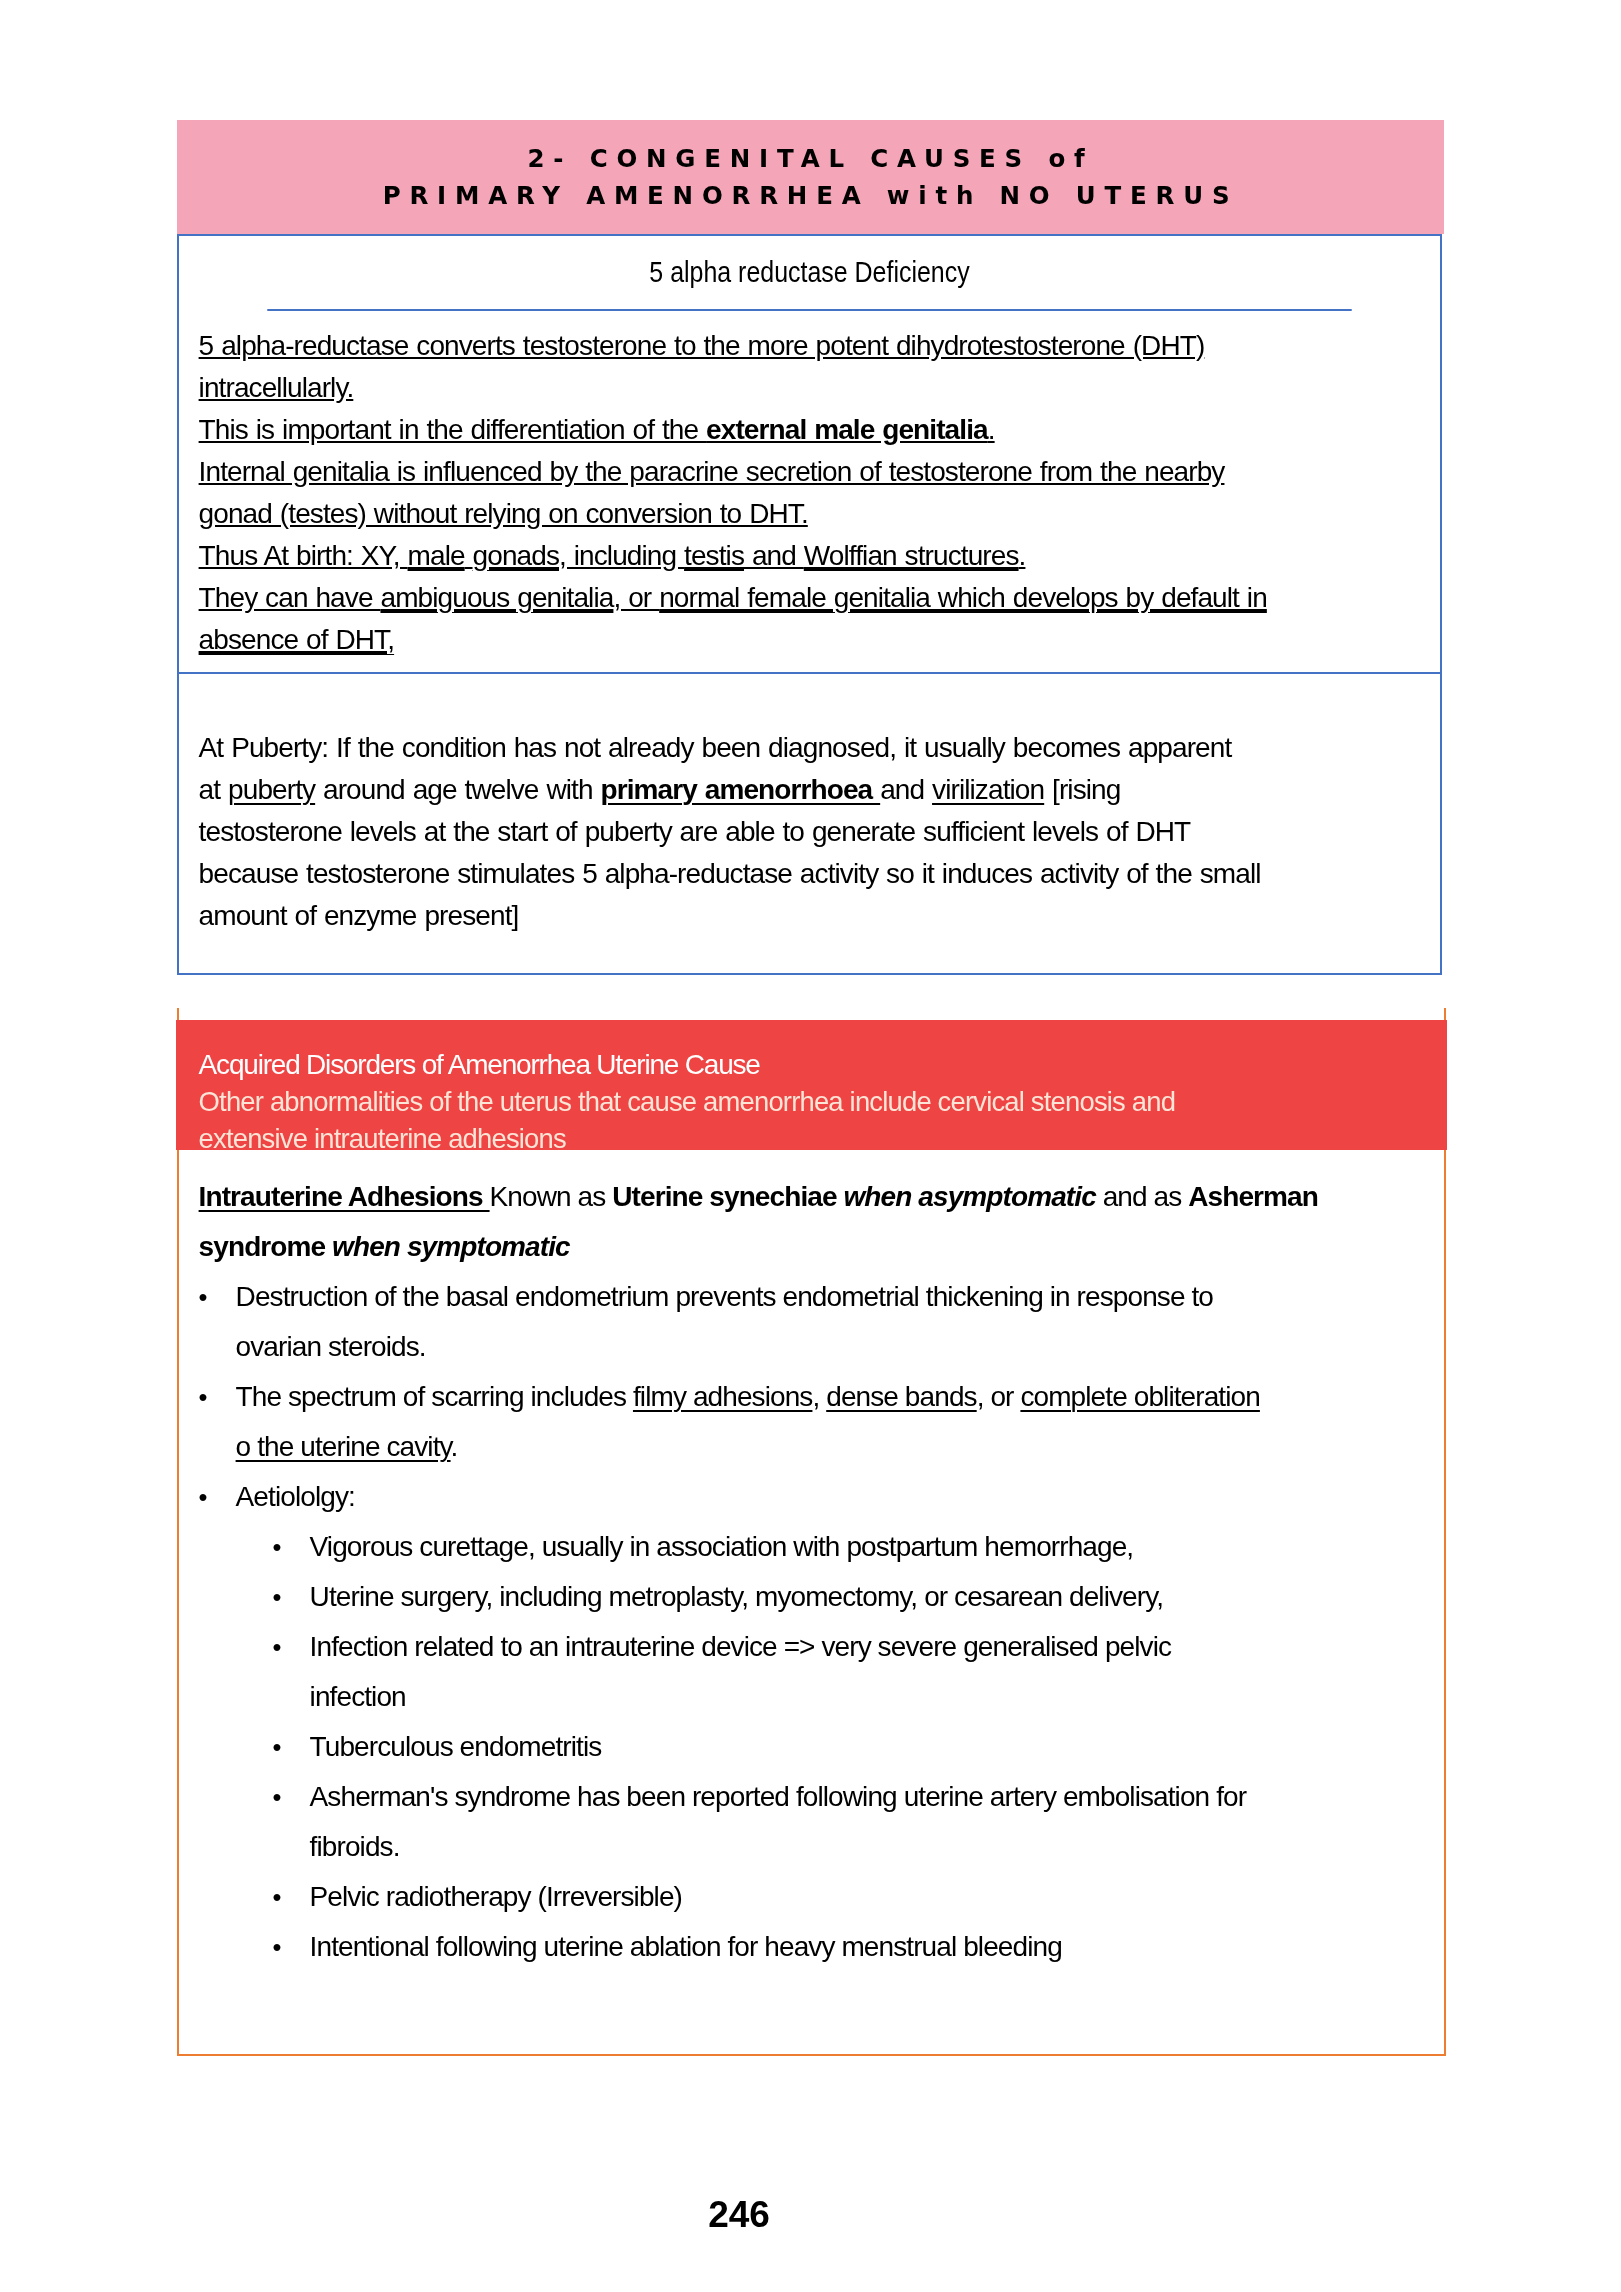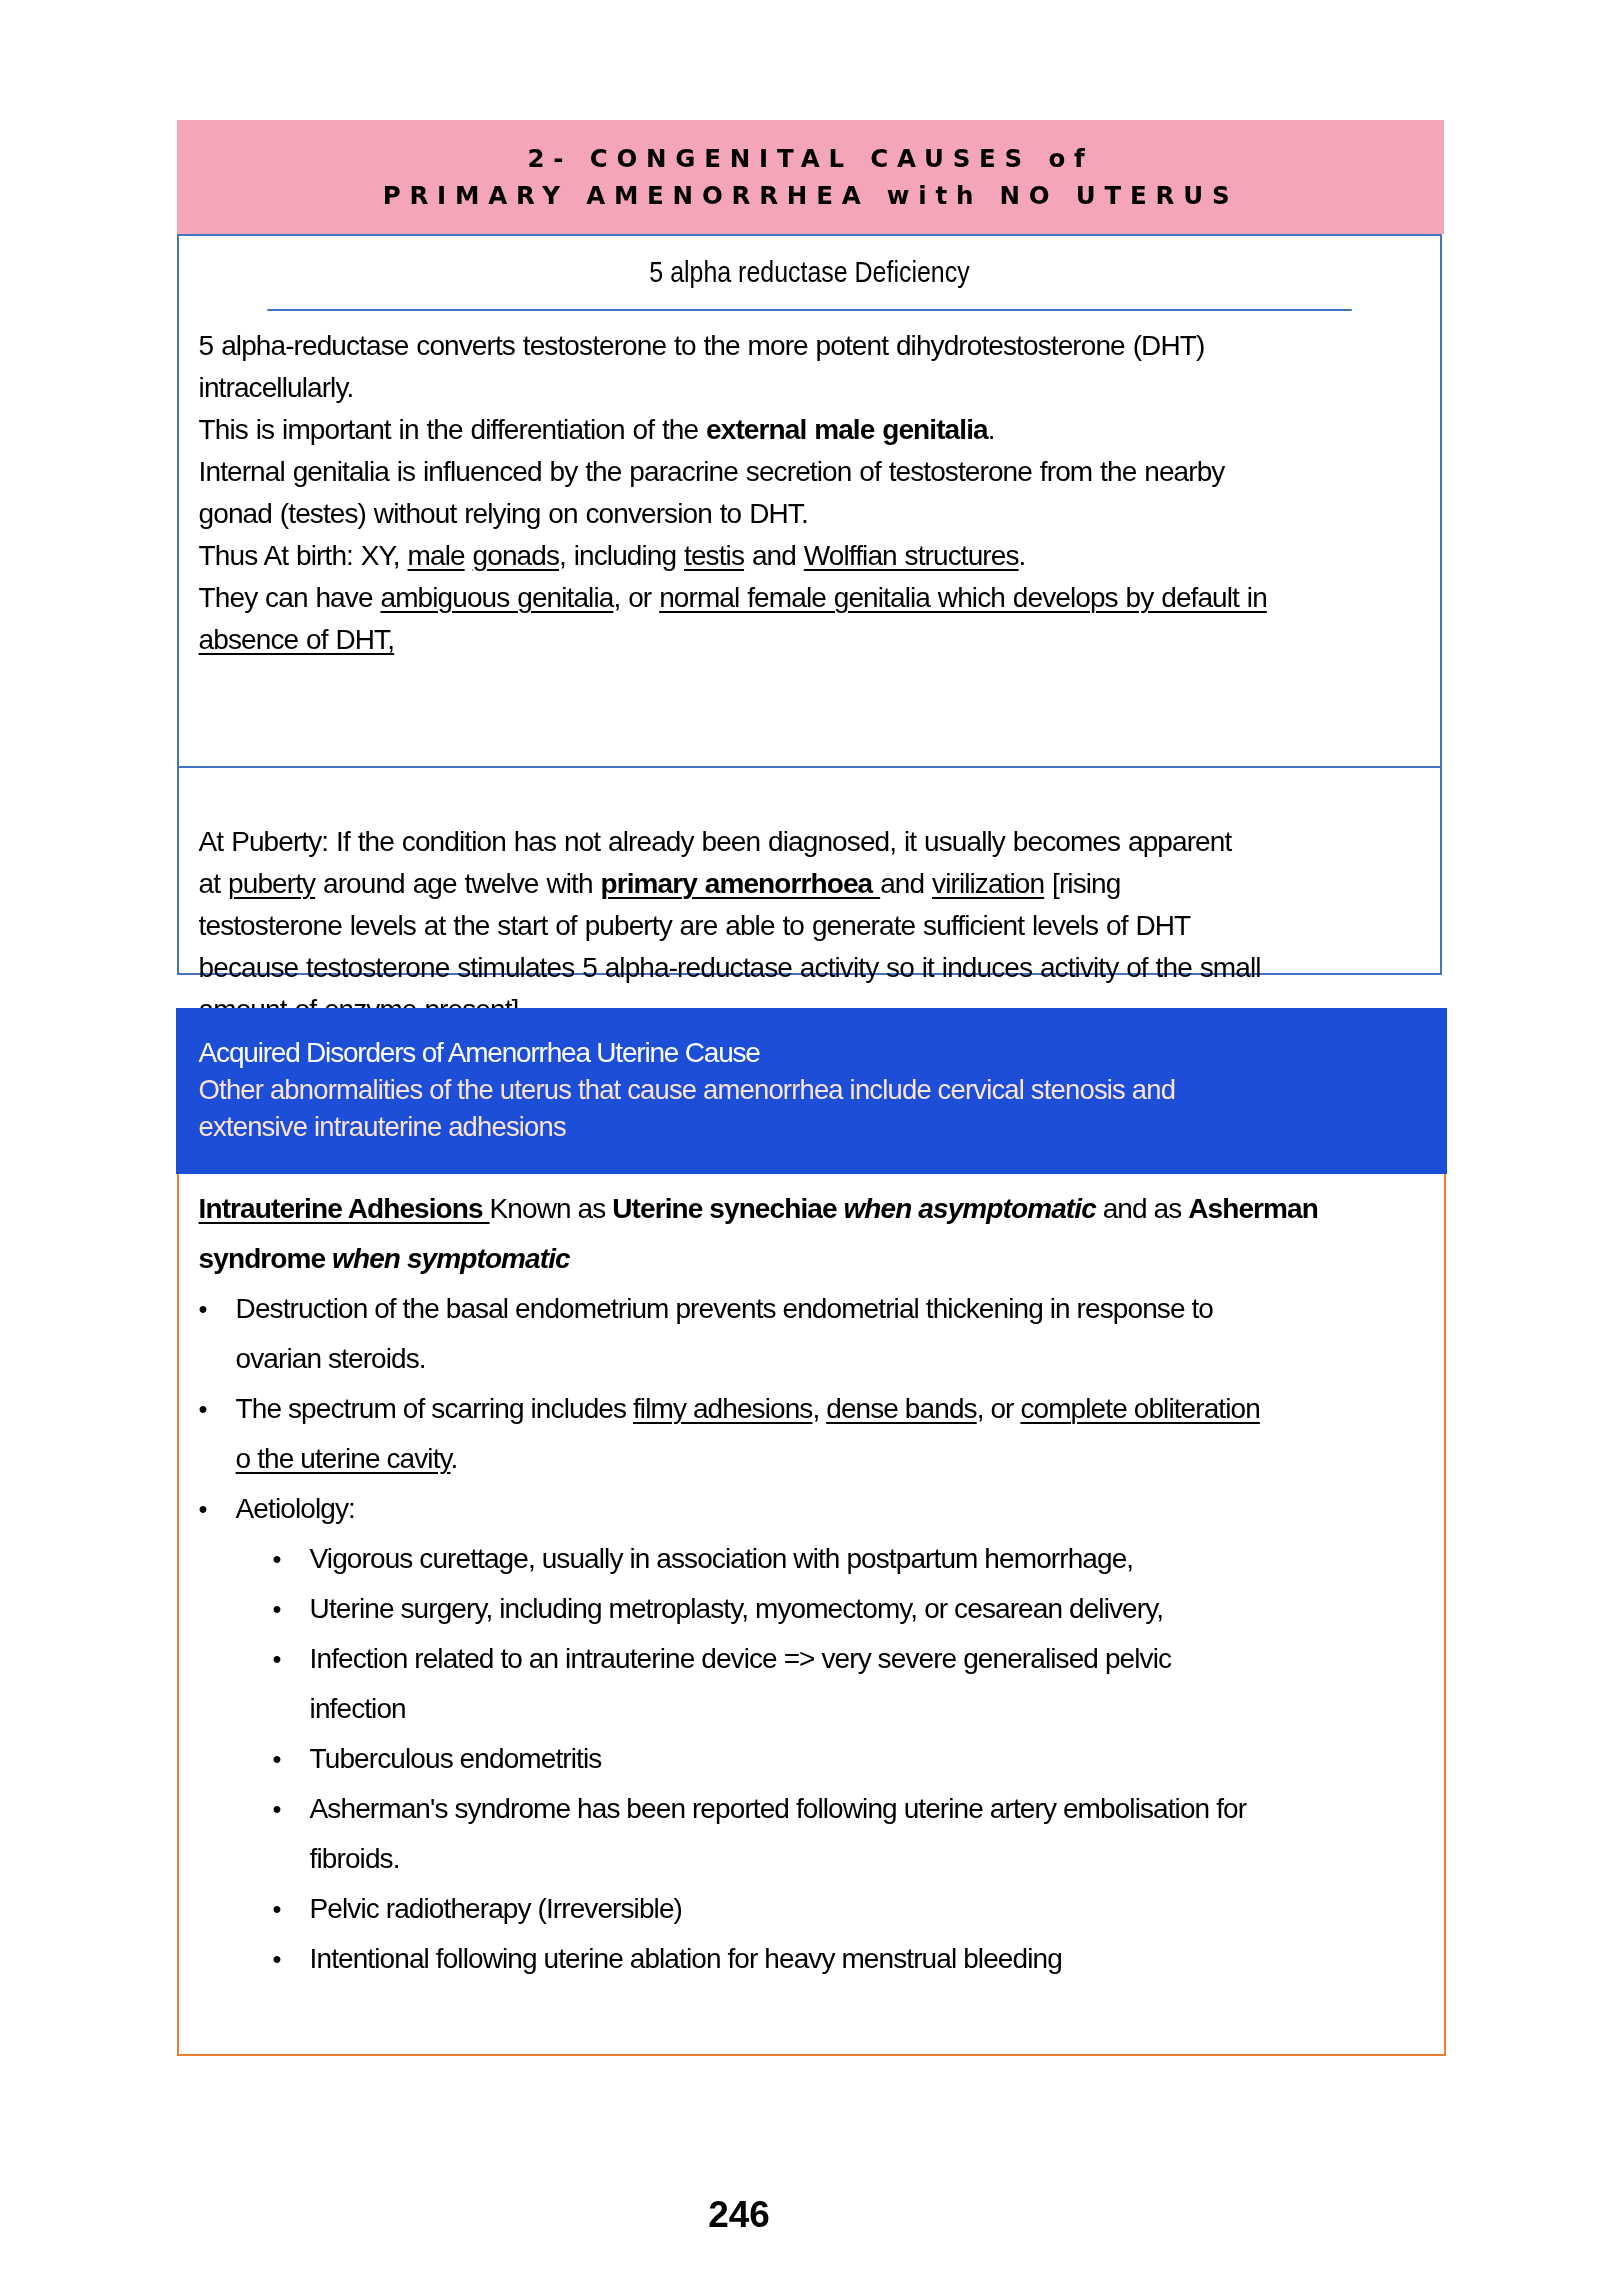--- a/index.html
+++ b/index.html
@@ -13,32 +13,32 @@
                   align-items: center; justify-content: center; }
   .title-line { font-family: "DejaVu Sans", sans-serif; font-weight: bold; font-size: 24.5px;
                 letter-spacing: 8.8px; line-height: 37px; white-space: nowrap; }
 
   
   .blue-box { position: absolute; left: 177px; top: 234px; width: 1265px; height: 741px;
               border: 2.9px solid #4472C4; box-sizing: border-box; }
   .blue-head { height: 73px; border-bottom: 2.9px solid #4472C4; display: flex;
                align-items: center; justify-content: center; font-size: 29px;
                font-family: "Liberation Sans", sans-serif; transform: scaleX(0.86); }
-  .blue-sec1 { height: 457px; border-bottom: 2.9px solid #4472C4; box-sizing: border-box;
-               padding: 13.7px 17.6px 0 19.6px; }
+  .blue-sec1 { height: 363px; border-bottom: 2.9px solid #4472C4; box-sizing: border-box;
+               padding: 13.7px 17.6px 0 19.6px; text-decoration: underline; }
   .blue-sec2 { padding: 53px 17.6px 0 19.6px; }
   .para { font-family: "Liberation Sans", sans-serif; font-size: 28px; line-height: 42px;
           letter-spacing: -0.9px; word-spacing: 1px; margin: 0; }
   .para .line { display: block; white-space: nowrap; }
   u { text-decoration-thickness: 2px; text-underline-offset: 3.9px; }
 
   
   .orange-box { position: absolute; left: 177px; top: 1008px; width: 1269px; height: 1048px;
                 border: 2.9px solid #ED7D31; box-sizing: border-box; border-top: none; }
-  .orange-head { background: #1d4ed8; height: 166px; margin: 0 -2.9px; box-sizing: border-box;
+  .orange-head { background: #ef4444; height: 130px; margin: 12px -2.9px; box-sizing: border-box;
                  padding: 25.5px 21.6px 0 22.5px; color: #ffffff; }
   .orange-title { font-family: "Liberation Sans", sans-serif; font-size: 28px; line-height: 37px;
                   letter-spacing: -1.2px; white-space: nowrap; }
   .orange-sub { font-family: "Liberation Sans", sans-serif; font-size: 27.4px; line-height: 37px;
                 letter-spacing: -0.8px; color: #FCE4D6; white-space: nowrap; font-weight: 300; }
   .orange-body { padding: 9.8px 15.7px 0 19.6px; }
   .ob-line { font-family: "Liberation Sans", sans-serif; font-size: 28px; line-height: 50px;
              letter-spacing: -0.9px; white-space: nowrap; position: relative; }
   .ob-l1 { padding-left: 0; }
   .ob-b1 { padding-left: 37px; }

